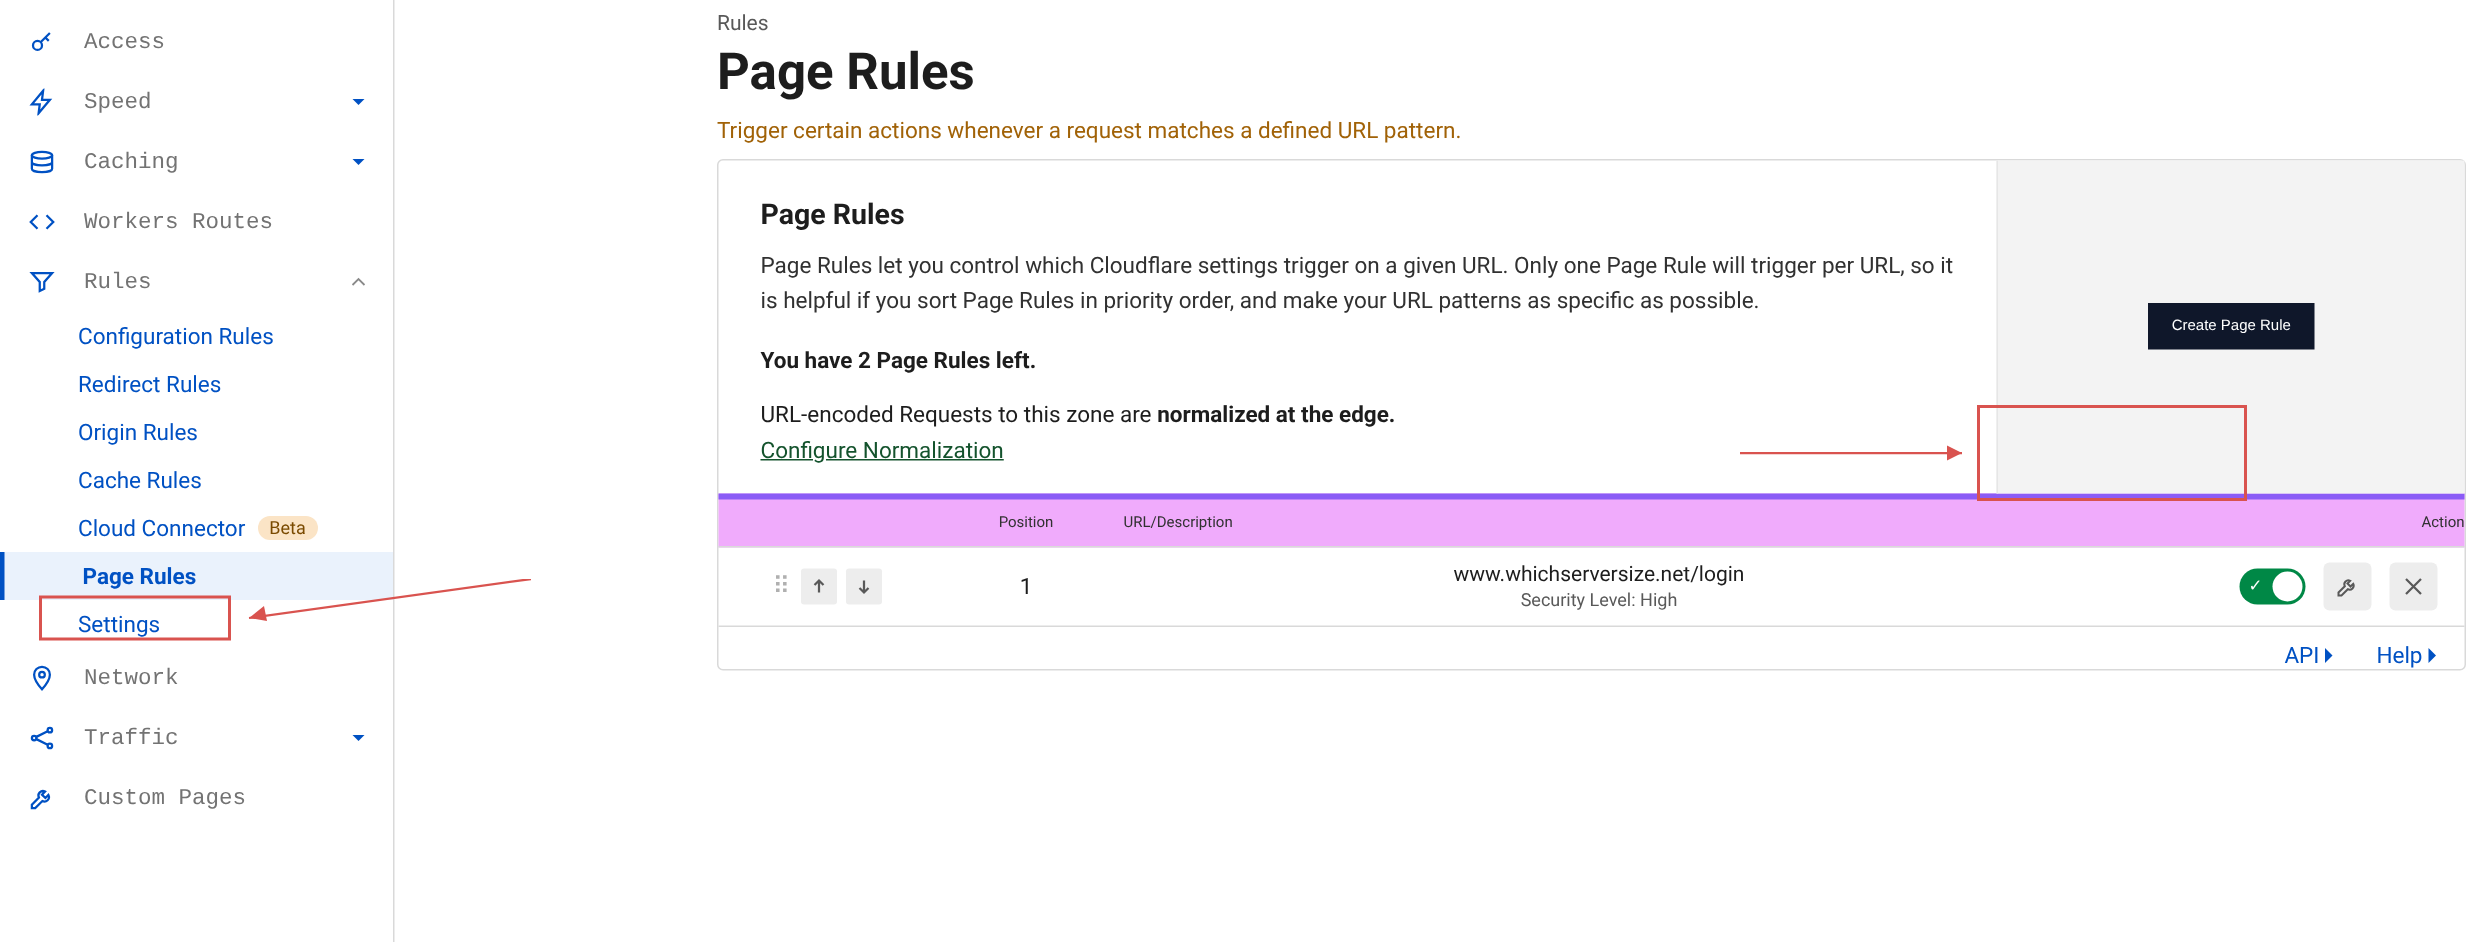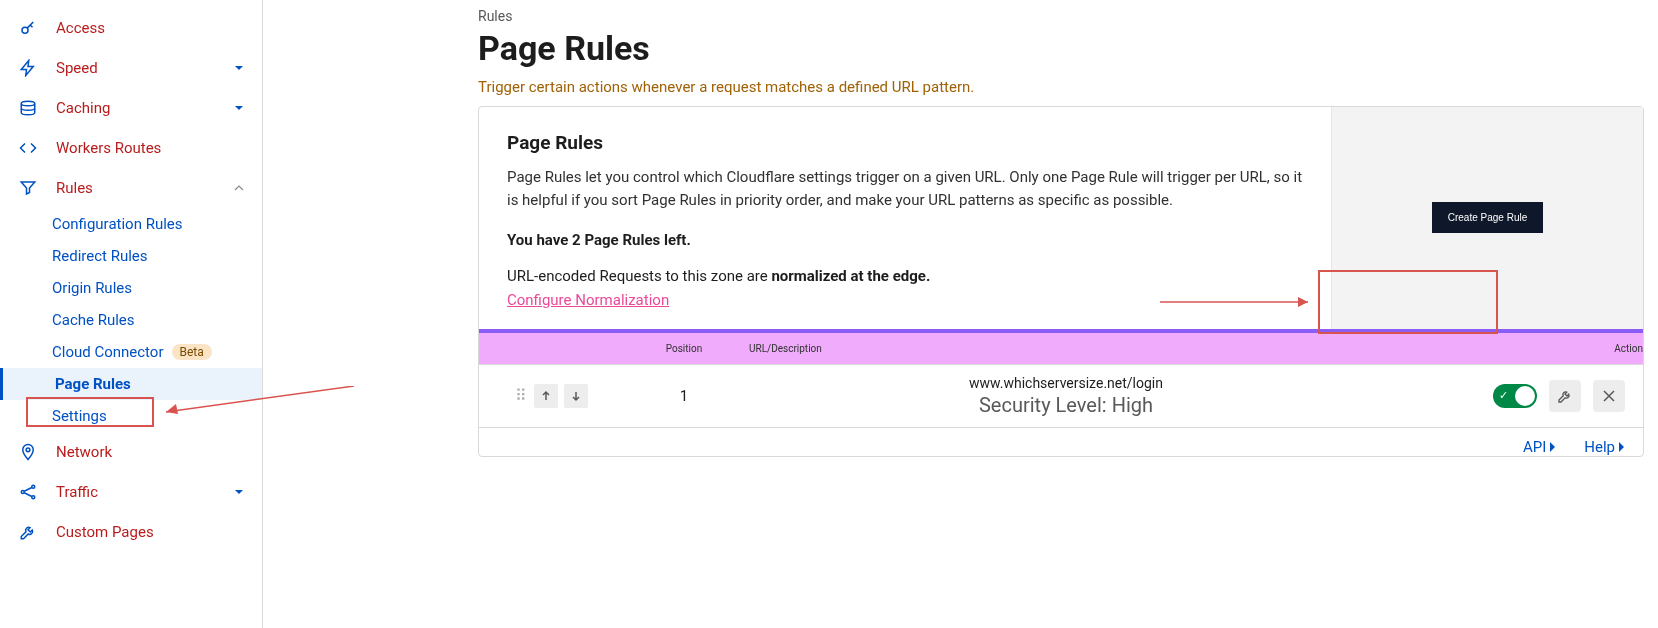--- a/index.html
+++ b/index.html
@@ -2,21 +2,21 @@
 <html><head>
 <meta charset="utf-8">
 <style>
 * { box-sizing: border-box; margin: 0; padding: 0; }
 body { font-family: -apple-system, BlinkMacSystemFont, "Segoe UI", Roboto, sans-serif; font-size: 14px; color: #1d1d1d; background: #fff; width: 1658px; height: 628px; overflow: hidden; position: relative; }
 .layout { display: flex; height: 100%; }
 .sidebar { width: 263px; border-right: 1px solid #d9d9d9; padding-top: 8px; overflow-y: auto; }
 .nav-item { display: flex; align-items: center; padding: 10px 18px; cursor: pointer; color: #0051c3; font-size: 15px; }
 .nav-item .icon { width: 20px; height: 20px; display: inline-flex; align-items: center; justify-content: center; margin-right: 18px; color: #0051c3; flex-shrink: 0; }
 .nav-item .chev { margin-left: auto; }
-.nav-label { color: #b91c1c; }
+.nav-label { color: #737373; font-family: Liberation Mono, monospace; }
 .sub-items { padding-left: 52px; }
 .sub-item { padding: 7px 0; font-size: 15px; color: #0051c3; cursor: pointer; display: flex; align-items: center; }
 .sub-item.active { font-weight: 700; color: #0051c3; background: #eaf2fc; margin-left: -52px; padding-left: 52px; border-left: 3px solid #0051c3; margin-right: 0; }
 .sub-item .beta { background: #fbe4c6; color: #7a4a00; font-size: 12px; padding: 1px 8px; border-radius: 10px; margin-left: 8px; font-weight: 400; }
 .highlight-box { position: absolute; border: 2px solid #d9534f; pointer-events: none; }
 .highlight-1 { left: 26px; top: 397px; width: 128px; height: 30px; }
 .highlight-2 { left: 1318px; top: 270px; width: 180px; height: 64px; }
 .arrow-line { position: absolute; pointer-events: none; }
 .main { flex: 1; padding: 8px 14px 0 215px; position: relative; }
 .breadcrumb { font-size: 14px; color: #595959; margin-bottom: 4px; }
@@ -26,34 +26,34 @@
 .doc-link .icon { margin-right: 6px; display: inline-flex; }
 .card { border: 1px solid #d9d9d9; border-radius: 4px; }
 .card-top { display: flex; }
 .card-left { flex: 1; padding: 24px 28px 20px; }
 .card-right { width: 312px; background: #f3f3f3; display: flex; align-items: center; justify-content: center; border-left: 1px solid #e6e6e6; }
 .card h2 { font-size: 19px; font-weight: 700; margin-bottom: 12px; }
 .card p { font-size: 15px; color: #313131; line-height: 1.55; margin-bottom: 18px; }
 .bold-line { font-weight: 700; font-size: 15px; margin-bottom: 18px; }
 .normalize { font-size: 15px; margin-bottom: 4px; }
 .normalize b { font-weight: 700; }
-.config-link { color: #ec4899; text-decoration: underline; font-size: 15px; cursor: pointer; display: inline-block; margin-top: 2px; text-align: center; }
+.config-link { color: #14532d; text-decoration: underline; font-size: 15px; cursor: pointer; display: inline-block; margin-top: 2px; text-align: center; }
 .btn-primary { background: #0f172a; color: #fff; border: none; padding: 10px 16px; border-radius: 0; font-size: 10px; cursor: pointer; }
 .table-header { display: flex; border-top: 4px solid #8b5cf6; border-bottom: 1px solid #d9d9d9; padding: 10px 0; font-size: 10px; color: #313131; font-weight: 400; background: #f0abfc; }
 .col-drag { width: 150px; padding-left: 28px; }
 .col-pos { width: 110px; text-align: center; }
 .col-url { flex: 1; padding-left: 10px; }
 .col-action { width: 260px; text-align: right; }
 .table-row { display: flex; padding: 10px 0; align-items: center; border-bottom: 1px solid #d9d9d9; }
 .drag-cell { width: 150px; padding-left: 36px; display: flex; align-items: center; gap: 6px; }
 .drag-dots { color: #b0b0b0; cursor: grab; letter-spacing: 1px; font-size: 16px; line-height: 0.6; }
 .arrow-btn { width: 24px; height: 24px; background: #ededed; display: inline-flex; align-items: center; justify-content: center; cursor: pointer; border-radius: 2px; color: #595959; }
 .pos-cell { width: 110px; text-align: center; font-size: 15px; }
 .url-cell { flex: 1; padding-left: 10px; font-size: 14px; text-align: center; }
-.url-cell .desc { color: #595959; font-size: 20px; margin-top: 2px; }
+.url-cell .desc { color: #595959; font-size: 12px; margin-top: 2px; }
 .action-cell { width: 260px; display: flex; align-items: center; justify-content: flex-end; gap: 12px; padding-right: 18px; }
 .toggle { width: 44px; height: 24px; background: #008846; border-radius: 12px; position: relative; cursor: pointer; display: flex; align-items: center; }
 .toggle .check { color: #fff; margin-left: 6px; font-size: 11px; }
 .toggle .knob { position: absolute; right: 2px; width: 20px; height: 20px; background: #fff; border-radius: 50%; }
 .icon-btn { width: 32px; height: 32px; background: #ededed; display: inline-flex; align-items: center; justify-content: center; cursor: pointer; border-radius: 4px; color: #595959; }
 .footer-links { display: flex; justify-content: flex-end; gap: 28px; padding: 10px 18px 0 0; font-size: 15px; color: #0051c3; }
 .footer-links span { cursor: pointer; display: inline-flex; align-items: center; }
 .chev-right { margin-left: 2px; }
 svg { display: block; }
 </style>

